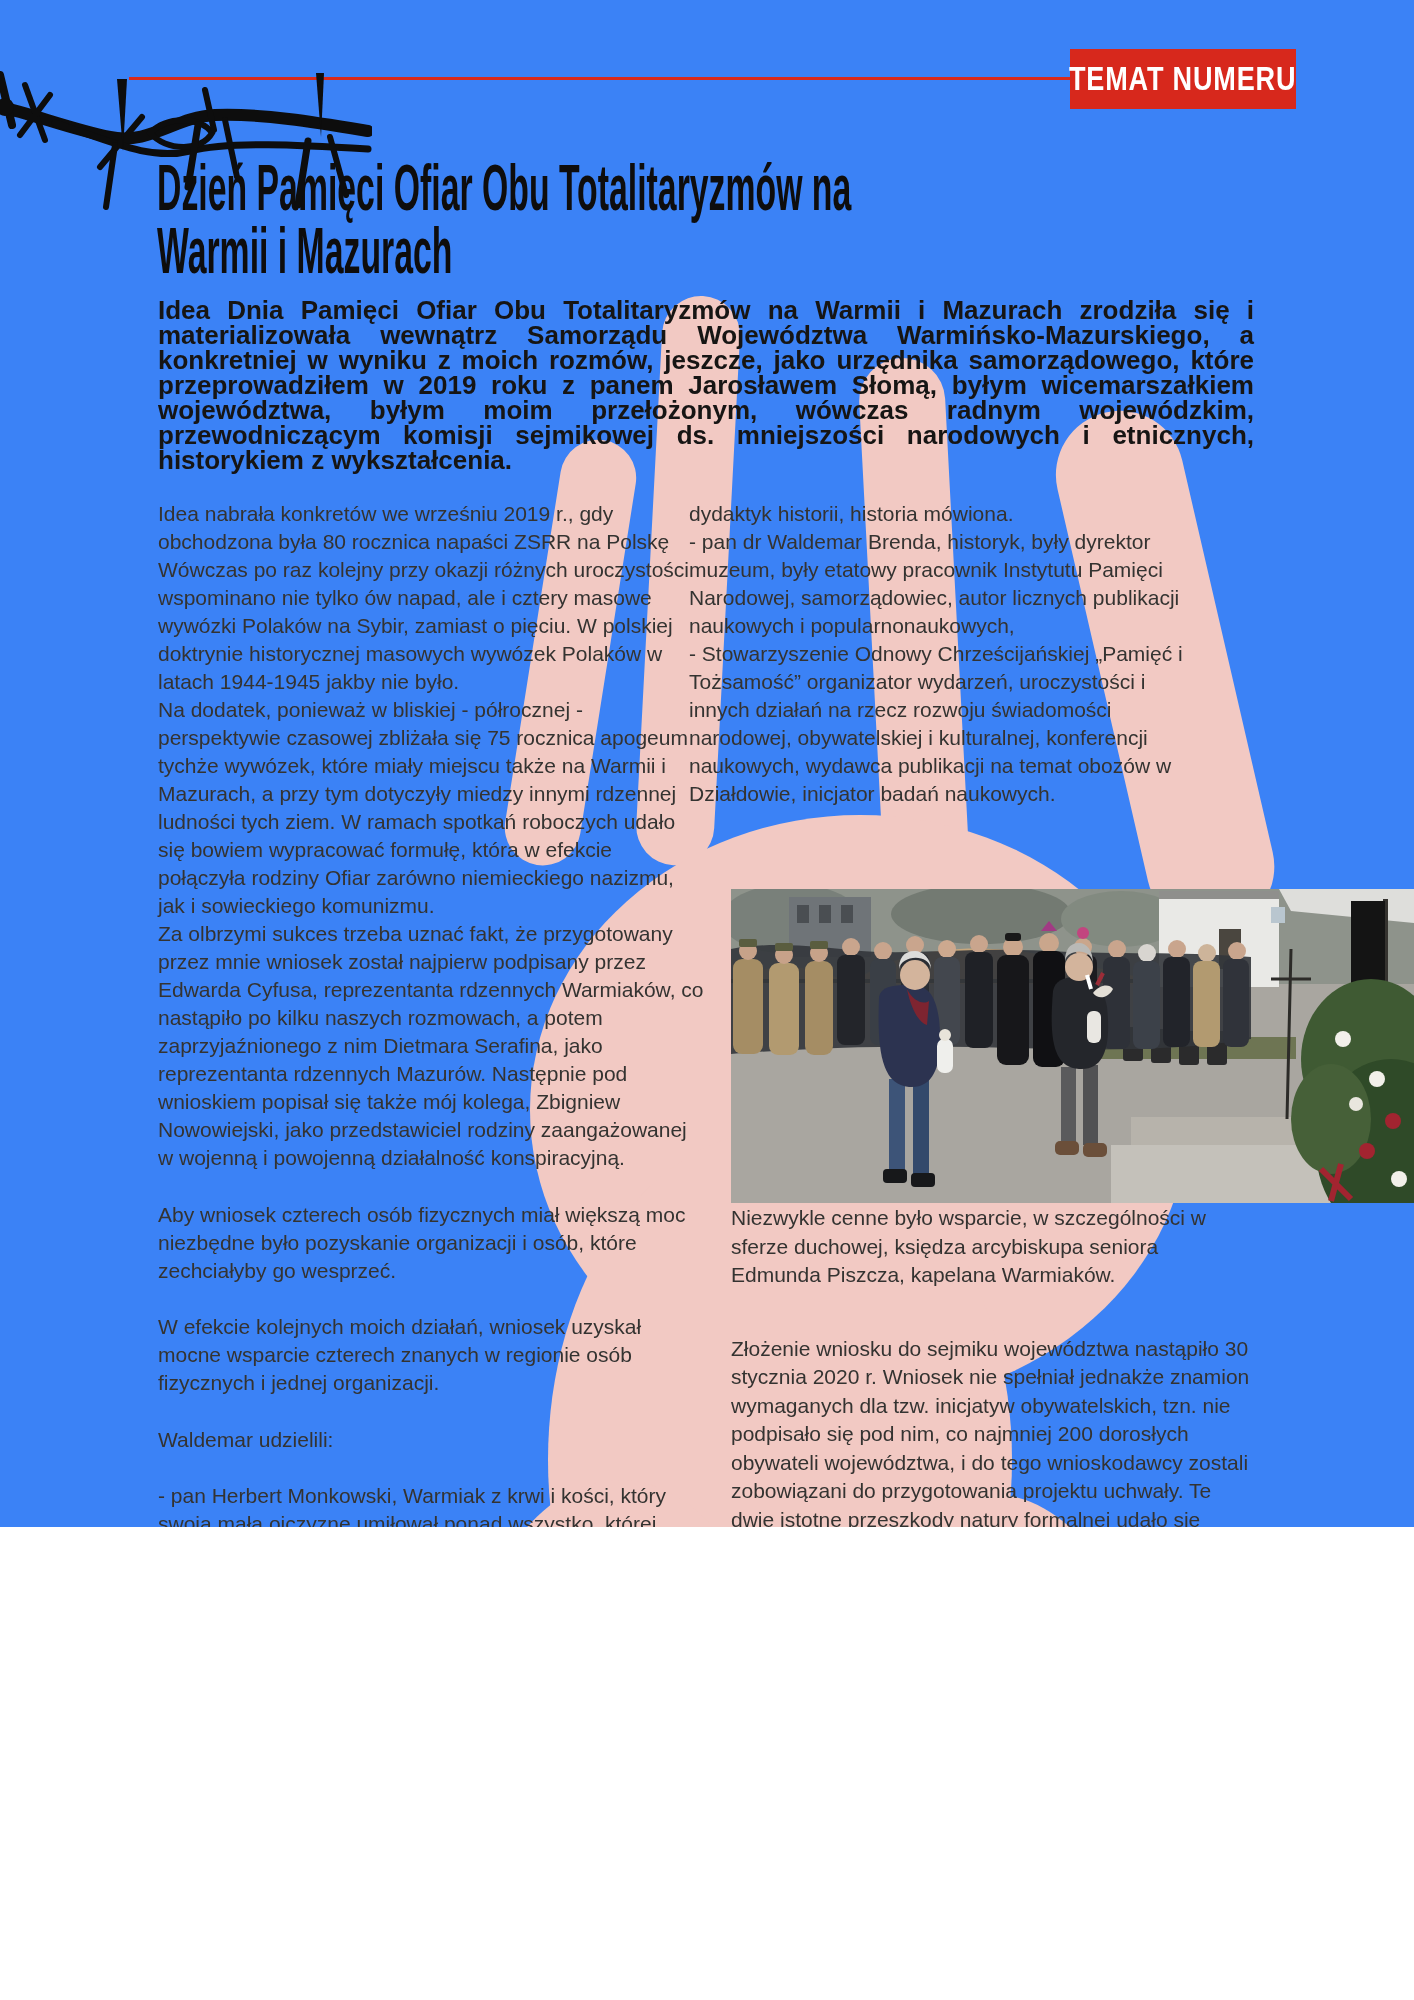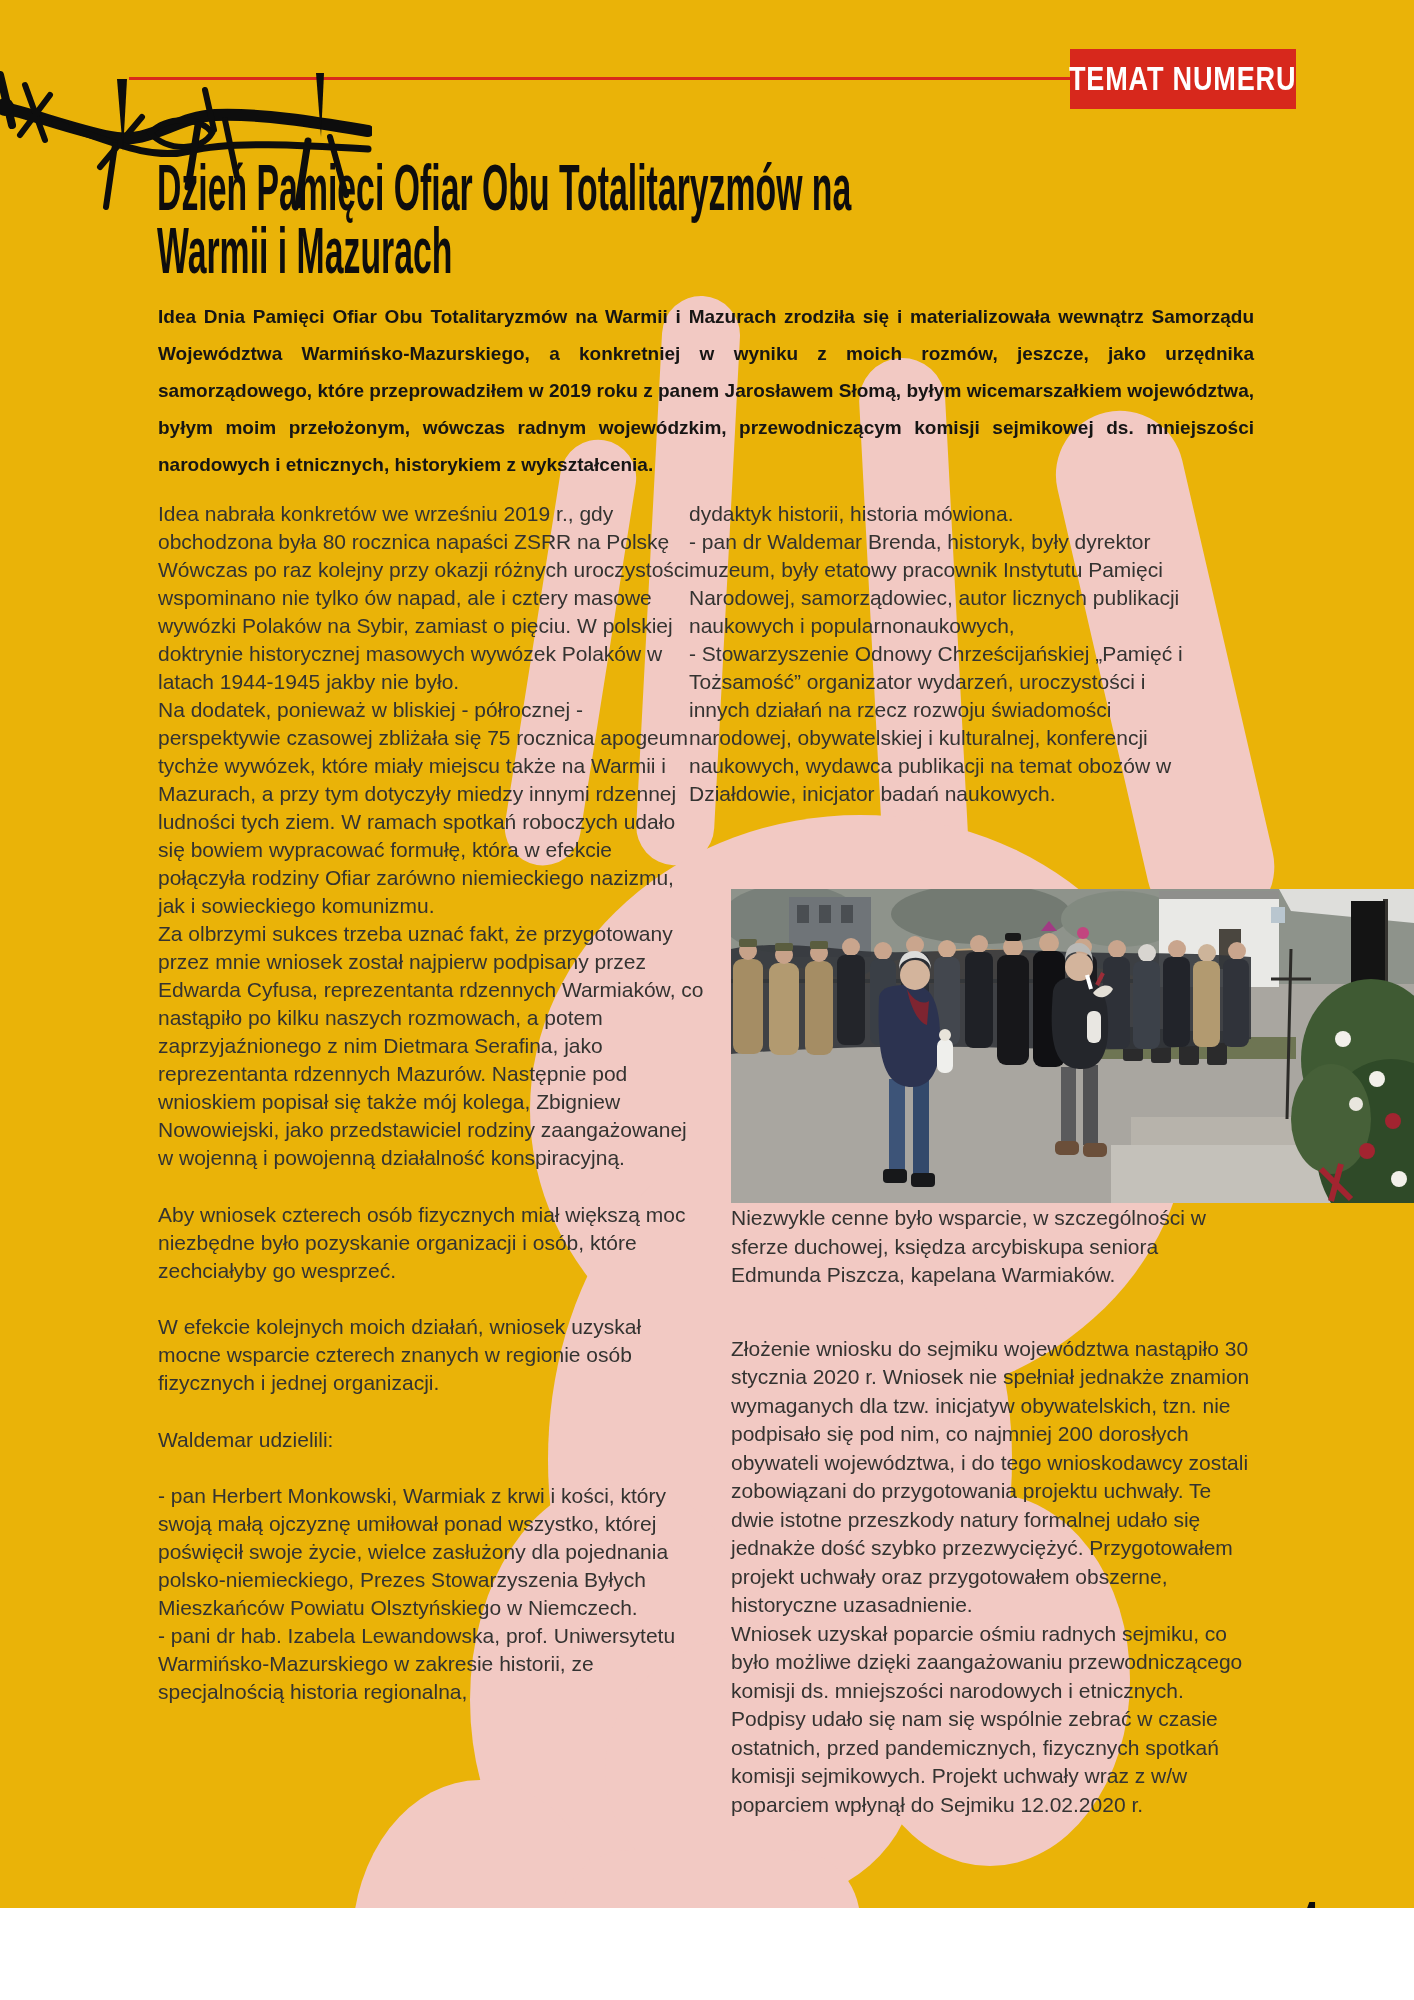--- a/index.html
+++ b/index.html
@@ -1,34 +1,34 @@
 <!DOCTYPE html>
 <html><head>
 <meta charset="utf-8">
 <style>
   html,body{margin:0;padding:0;background:#ffffff;}
-  .page{position:relative;width:1414px;height:1908px;background:#eab308;overflow:hidden;
+  .page{position:relative;width:1414px;height:1527px;background:#3b82f6;overflow:hidden;
         font-family:"Liberation Sans",sans-serif;color:#2f2e2c;}
   .layer{position:absolute;left:0;top:0;width:1414px;height:2000px;pointer-events:none;}
   
   .red-rule{position:absolute;left:129px;top:77px;width:941px;height:3px;background:#d92a1b;z-index:2;}
   .badge{position:absolute;left:1070px;top:49px;width:226px;height:60px;background:#d7281c;z-index:2;
          display:flex;align-items:center;justify-content:center;}
   .badge span{color:#ffffff;font-weight:700;font-size:33px;letter-spacing:1px;
               transform:scaleX(0.82);white-space:nowrap;}
   .wire{position:absolute;left:0;top:55px;z-index:4;}
   
   .title-line{position:absolute;left:157px;font-weight:700;font-size:65px;color:#0e0d0d;
               white-space:nowrap;transform:scaleX(0.52);transform-origin:left top;
               letter-spacing:0px;line-height:63px;z-index:3;}
   #title1{top:156px;}
   #title2{top:219px;}
   
-  .intro{position:absolute;left:158px;top:298px;width:1096px;font-weight:700;font-size:19px;
-         line-height:37px;color:#161514;text-align:justify;z-index:2;}
+  .intro{position:absolute;left:158px;top:298px;width:1096px;font-weight:700;font-size:26px;
+         line-height:25px;color:#161514;text-align:justify;z-index:2;}
   
   .col{position:absolute;top:500px;font-size:21px;line-height:28px;color:#343331;z-index:2;}
   .col p{margin:0 0 28.5px 0;white-space:pre-line;}
   .col p:last-child{margin-bottom:0;}
   .col-left{left:158px;width:547px;}
   .col-right{left:689px;width:521px;}
   .photo{position:absolute;left:731px;top:889px;width:683px;height:314px;z-index:3;overflow:hidden;}
   .caption-block{position:absolute;left:731px;top:1204px;width:521px;font-size:21px;
                  line-height:28.5px;color:#343331;z-index:3;}
   .caption-block p{margin:0;white-space:pre-line;}

